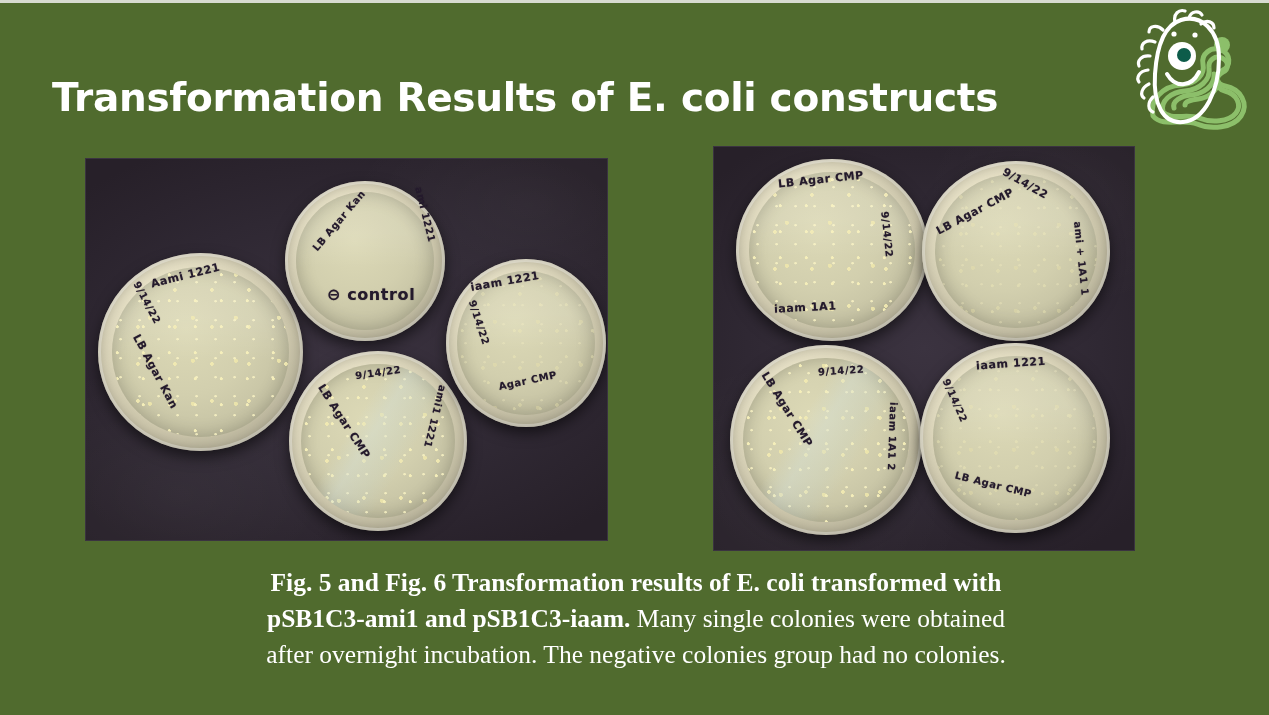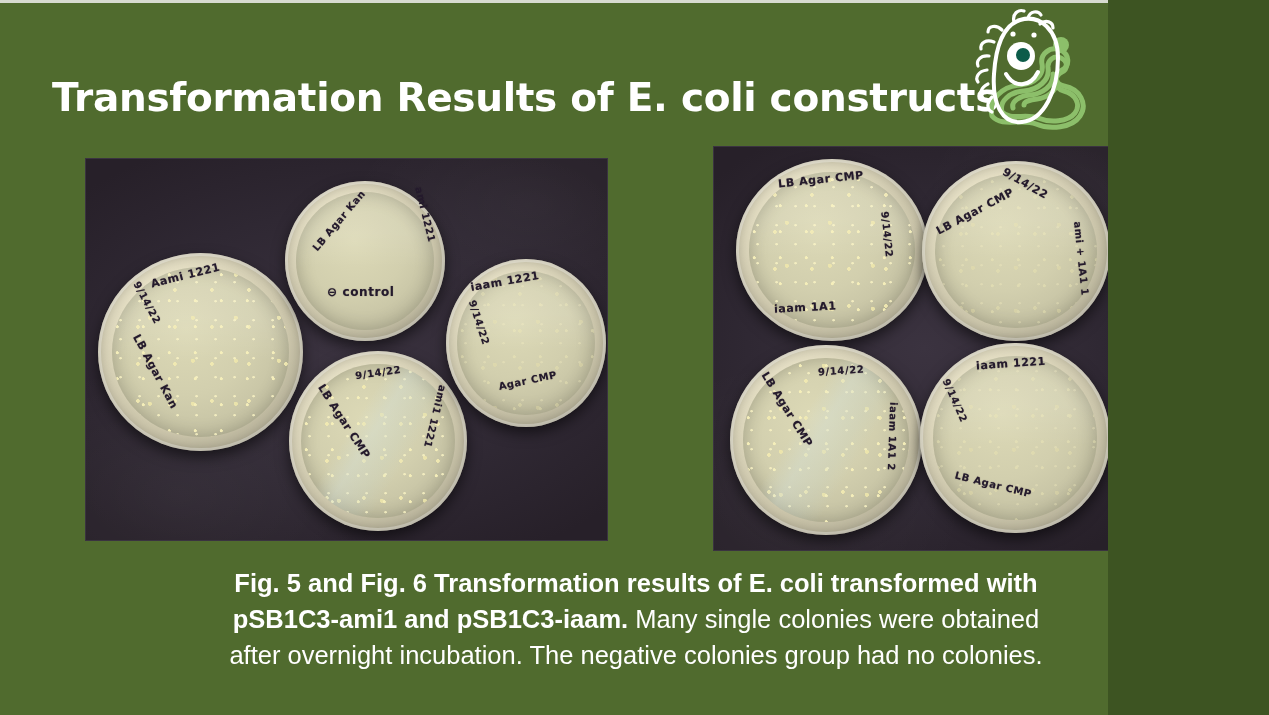--- a/index.html
+++ b/index.html
@@ -8,21 +8,21 @@
     margin: 0;
     padding: 0;
     background: #3d5422;
   }
   body {
     font-family: "Liberation Sans", sans-serif;
   }
 
   #slide {
     position: relative;
-    width: 1108px;
+    width: 1269px;
     height: 715px;
     background: #506B2E;
     overflow: hidden;
   }
 
   
   #top-rule {
     position: absolute;
     left: 0; top: 0;
     width: 1269px;
@@ -127,30 +127,30 @@
     color: #241a2c;
     font-family: "DejaVu Sans", "Liberation Sans", sans-serif;
     font-size: 11px;
     font-weight: bold;
     letter-spacing: .6px;
     white-space: nowrap;
     text-shadow: 0 0 1px rgba(36,26,44,.55);
     pointer-events: none;
   }
   .scrawl.sm { font-size: 10px; }
-  .scrawl.lg { font-size: 12px; }
+  .scrawl.lg { font-size: 16px; }
 
   
   #figure-caption {
     position: absolute;
     left: 62px;
     top: 565px;
     width: 1148px;
     color: #ffffff;
-    font-family: Liberation Sans, sans-serif;
+    font-family: Liberation Serif, serif;
     font-size: 25.5px;
     line-height: 36px;
     text-align: center;
   }
   #figure-caption .b { font-weight: bold; }
 </style>
 </head>
 <body>
 
 <div id="slide">

